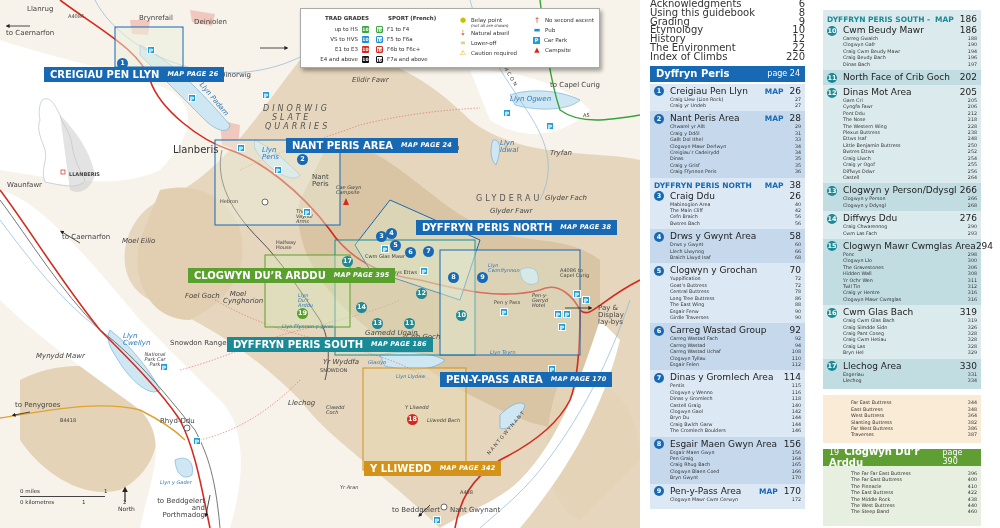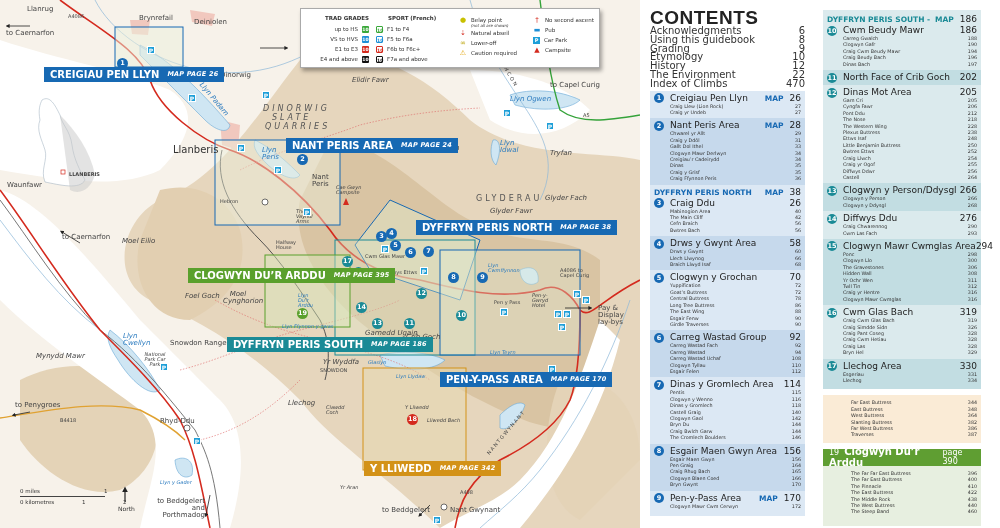--- a/index.html
+++ b/index.html
@@ -230,21 +230,21 @@
   <span class="map-lbl it" style="left:288px;top:400px">Llechog</span>
   <span class="map-lbl it tiny" style="left:326px;top:405px;width:18px;white-space:normal">Clawdd Coch</span>
   <span class="map-lbl it tiny" style="left:405px;top:405px">Y Lliwedd</span>
   <span class="map-lbl it tiny" style="left:427px;top:418px">Lliwedd Bach</span>
   <span class="map-lbl tiny" style="left:478px;top:430px;transform:rotate(-50deg);letter-spacing:1.5px">NANTGWYNANT</span>
   <span class="map-lbl water tiny" style="left:470px;top:467px;width:22px;white-space:normal">Llyn Gwynant</span>
   <span class="map-lbl tiny" style="left:460px;top:490px">A498</span>
   <span class="map-lbl water tiny" style="left:160px;top:480px">Llyn y Gader</span>
   <span class="map-lbl it tiny" style="left:340px;top:485px">Yr Aran</span>
   <span class="map-lbl" style="left:155px;top:498px;width:50px;white-space:normal;text-align:right">to Beddgelert and Porthmadog</span>
-  <span class="map-lbl" style="left:382px;top:507px">to Beddgelert</span>
+  <span class="map-lbl" style="left:392px;top:507px">to Beddgelert</span>
   <span class="map-lbl" style="left:450px;top:507px">Nant Gwynant</span>
 
   <span class="park" style="left:147px;top:46px">P</span>
   <span class="park" style="left:188px;top:94px">P</span>
   <span class="park" style="left:262px;top:91px">P</span>
   <span class="park" style="left:237px;top:144px">P</span>
   <span class="park" style="left:274px;top:166px">P</span>
   <span class="park" style="left:303px;top:208px">P</span>
   <span class="park" style="left:503px;top:109px">P</span>
   <span class="park" style="left:546px;top:122px">P</span>
@@ -396,21 +396,20 @@
     <span style="position:absolute;left:62px;top:11px">1</span>
     <span style="position:absolute;left:103px;top:11px">2</span>
   </div>
   <div id="north" style="top:505px">
     <span>North</span>
   </div>
 </div>
 
 <div id="contents-page">
   <div class="col-c" id="col1">
-    <div class="toc-title">CONTENTS</div>
     <div class="toc-general">
       <div class="ln">
           <span>Acknowledgments</span>
           <span>6</span>
         </div>
       <div class="ln">
           <span>Using this guidebook</span>
           <span>8</span>
         </div>
       <div class="ln">
@@ -424,24 +423,28 @@
       <div class="ln">
           <span>History</span>
           <span>12</span>
         </div>
       <div class="ln">
           <span>The Environment</span>
           <span>22</span>
         </div>
       <div class="ln">
           <span>Index of Climbs</span>
-          <span>470</span>
-        </div>
-    </div>
-
+          <span>220</span>
+        </div>
+    </div>
+
+    <div class="region-head blue">
+      <span>Dyffryn Peris</span>
+      <span class="pg">page 24</span>
+    </div>
 
     <div class="grp lb1" style="margin-top:2px">
       <div class="sec-head">
           <span class="cnum blue">1</span>
           <span class="nm">Creigiau Pen Llyn</span>
           <span class="mp">MAP</span>
           <span class="pg">26</span>
         </div>
       <div class="items">
         <div class="it">

